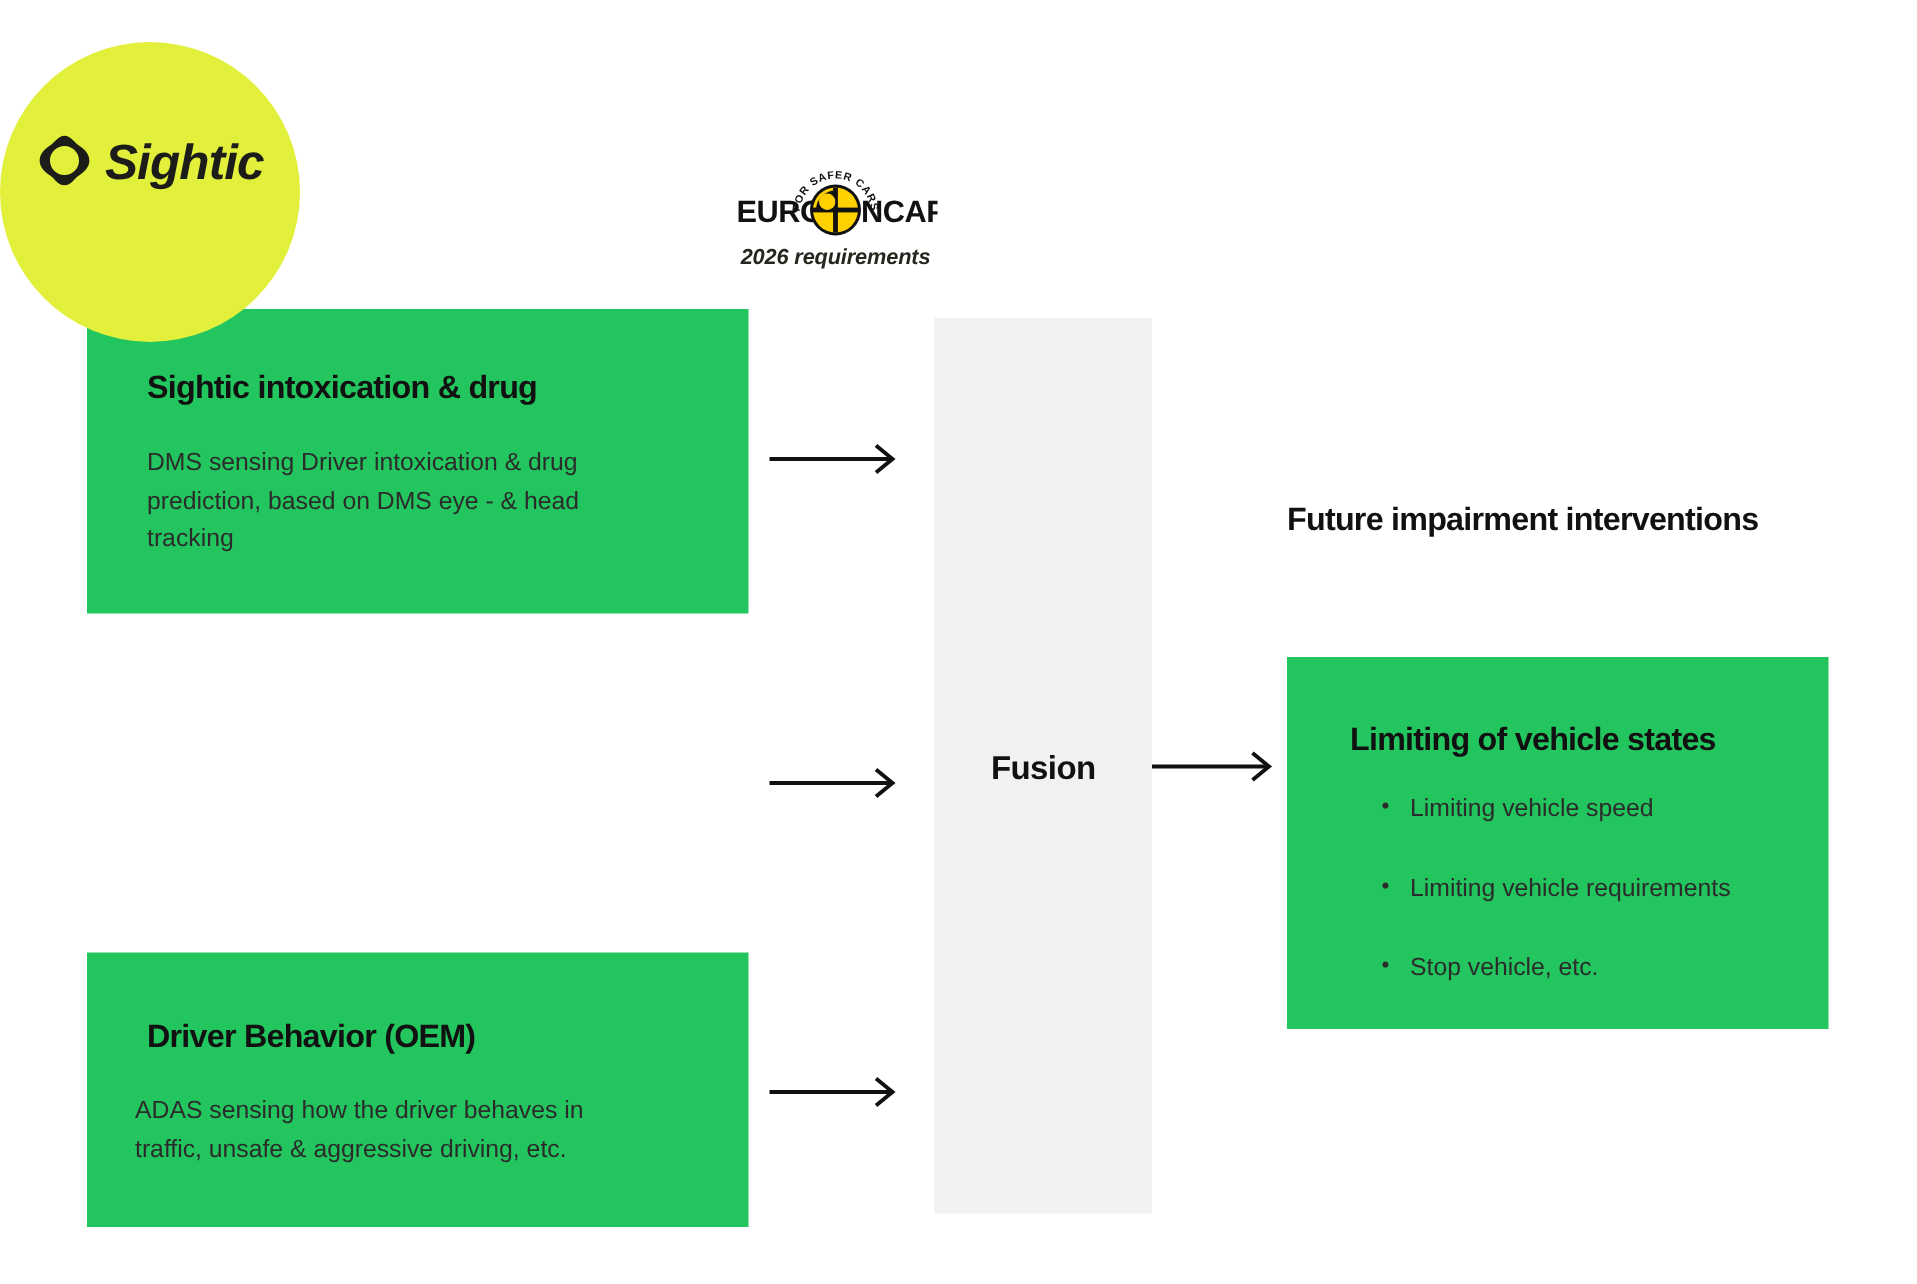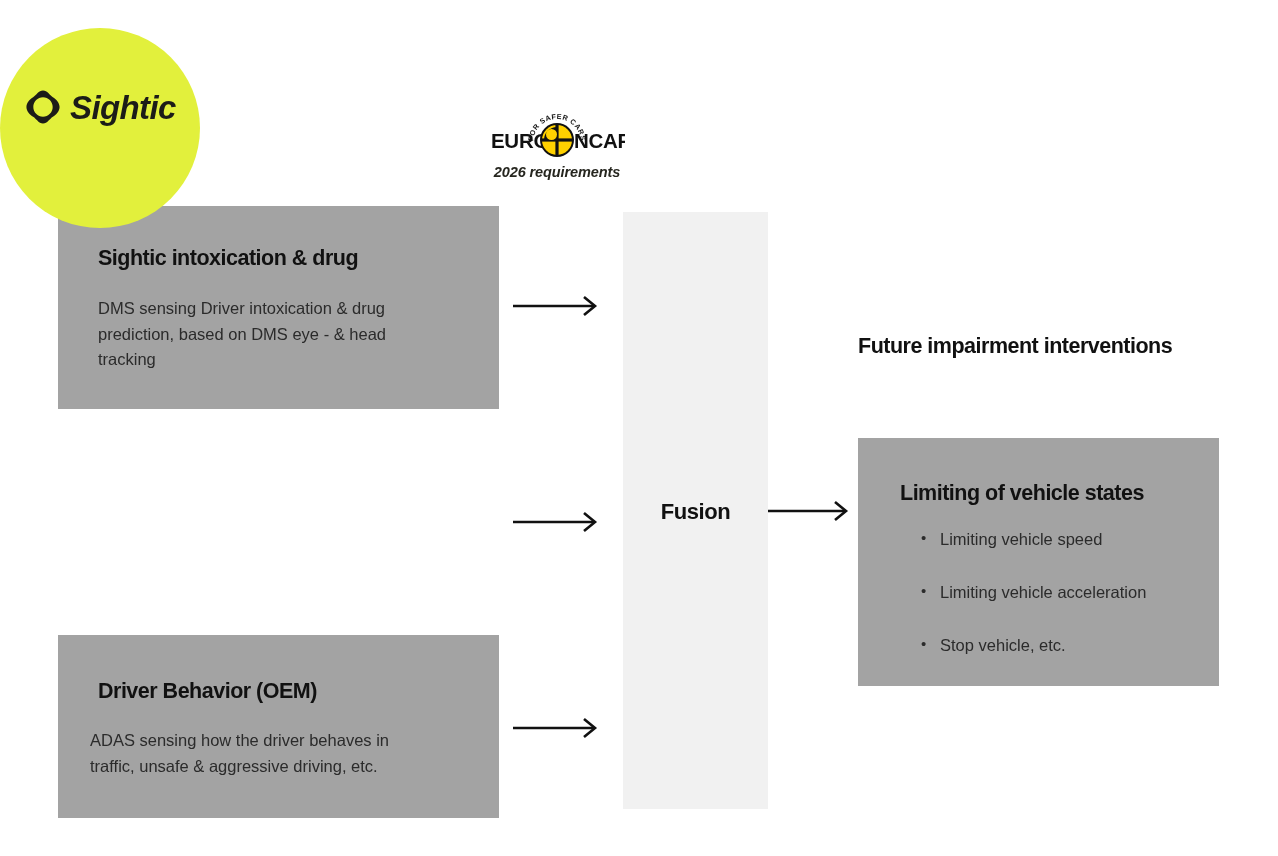--- a/index.html
+++ b/index.html
@@ -77,21 +77,21 @@
     font-weight: bold;
     font-style: italic;
     color: #26261f;
     letter-spacing: -0.1px;
     white-space: nowrap;
   }
 
   
   .card {
     position: absolute;
-    background: #a3a3a3;
+    background: #22c55e;
     box-sizing: border-box;
   }
   .card-title {
     font-family: "Liberation Sans", sans-serif;
     font-weight: bold;
     font-size: 21.5px;
     letter-spacing: -0.5px;
     color: #111111;
     margin: 0;
     line-height: 1.2;
@@ -303,18 +303,18 @@
   </div>
 
   <div id="right-head">
     <div class="rh-title">Future impairment interventions</div>
   </div>
 
   <div class="card" id="card-limit">
     <div class="card-title">Limiting of vehicle states</div>
     <ul>
       <li>Limiting vehicle speed</li>
-      <li>Limiting vehicle acceleration</li>
+      <li>Limiting vehicle requirements</li>
       <li>Stop vehicle, etc.</li>
     </ul>
   </div>
 
 </div>
 
 </body></html>

